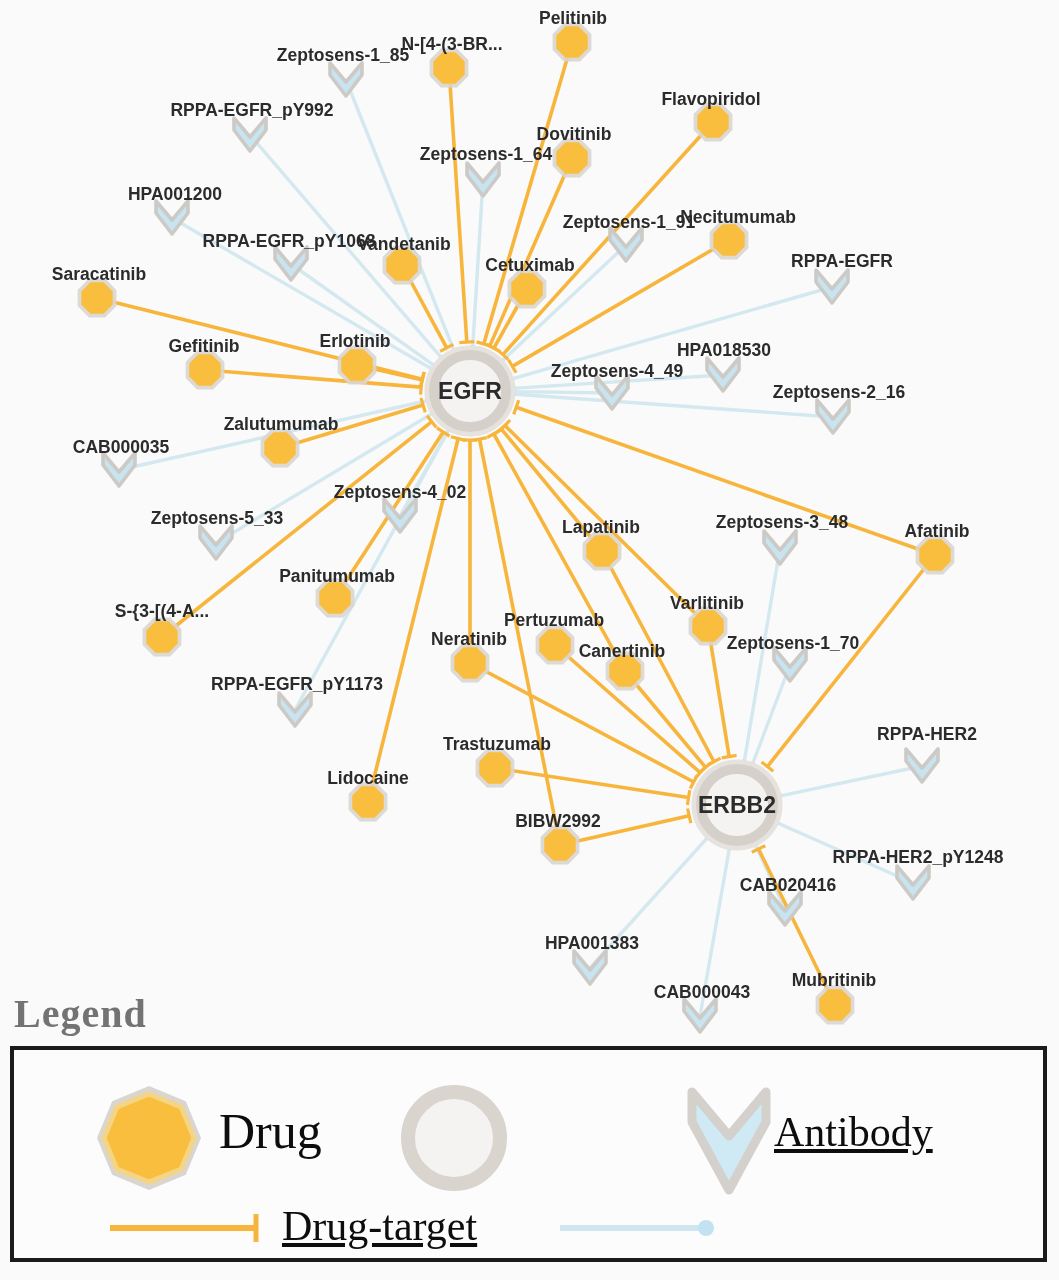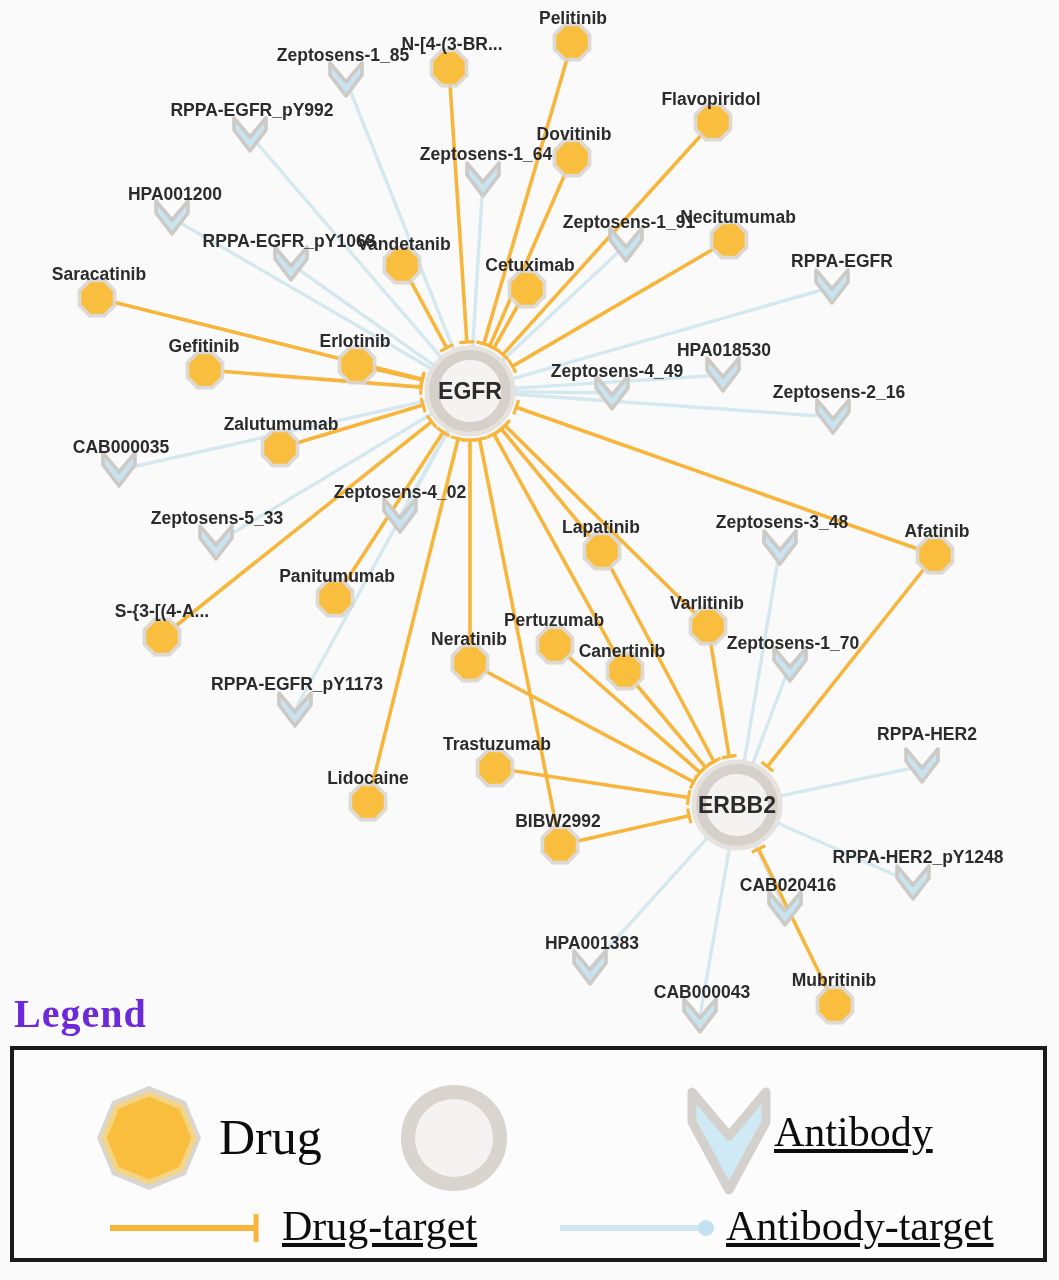--- a/index.html
+++ b/index.html
@@ -4,21 +4,21 @@
 <style>
   html,body{margin:0;padding:0;}
   body{
     width:1059px;height:1280px;position:relative;overflow:hidden;
     background:#fafafa;font-family:"Liberation Sans",sans-serif;
   }
   #graph{position:absolute;left:0;top:0;}
   .legend-title{
     position:absolute;left:14px;top:990px;
     font-family:"Liberation Serif",serif;font-weight:bold;
-    font-size:40px;color:#6d28d9;letter-spacing:1px;
+    font-size:40px;color:#737373;letter-spacing:1px;
   }
   .legend-box{
     position:absolute;left:10px;top:1046px;width:1029px;height:208px;
     border:4px solid #1b1b1b;background:#fcfcfc;
   }
   .legend-box .sym{position:absolute;}
   .legend-label{
     position:absolute;font-family:"Liberation Serif",serif;color:#0d0d0d;
     white-space:nowrap;
   }
@@ -257,35 +257,34 @@
     </svg></div>
 
 <div class="legend-title">Legend</div>
 
 <div class="legend-box">
 
   <svg class="sym" style="left:75px;top:28px" width="120" height="120" viewBox="0 0 120 120">
     <polygon points="60,8 96.8,23.2 112,60 96.8,96.8 60,112 23.2,96.8 8,60 23.2,23.2" fill="#d9d5d0"></polygon>
     <polygon points="60,16 92.1,28.9 105,60 92.1,91.1 60,104 27.9,91.1 15,60 27.9,28.9" fill="#f9be3e" stroke="#f4d586" stroke-width="5"></polygon>
   </svg>
-  <div class="legend-label lbl-big" style="left:205px;top:58px">Drug</div>
+  <div class="legend-label lbl-big" style="left:205px;top:52px">Drug</div>
 
   <svg class="sym" style="left:385px;top:33px" width="110" height="110" viewBox="0 0 110 110">
     <circle cx="55" cy="55" r="46" fill="#f5f3f1" stroke="#d9d4ce" stroke-width="14"></circle>
   </svg>
 
   <svg class="sym" style="left:660px;top:28px" width="110" height="125" viewBox="0 0 110 125">
     <path d="M 18,14 L 55,58 L 92,14 L 92,44 L 55,112 L 18,44 Z" fill="#cfeaf4" stroke="#d4d1cd" stroke-width="9" stroke-linejoin="round"></path>
   </svg>
   <div class="legend-label lbl-mid" style="left:760px;top:58px">Antibody</div>
 
   <svg class="sym" style="left:90px;top:160px" width="170" height="36" viewBox="0 0 170 36">
     <line x1="6" y1="18" x2="152" y2="18" stroke="#f7b53c" stroke-width="6"></line>
     <line x1="152" y1="4" x2="152" y2="32" stroke="#f7b53c" stroke-width="5"></line>
   </svg>
   <div class="legend-label lbl-mid" style="left:268px;top:152px">Drug-target</div>
 
   <svg class="sym" style="left:540px;top:160px" width="170" height="36" viewBox="0 0 170 36">
     <line x1="6" y1="18" x2="150" y2="18" stroke="#cfe6f0" stroke-width="6"></line>
     <circle cx="152" cy="18" r="8" fill="#c3e2ef"></circle>
   </svg>
-  <div class="legend-label lbl-mid" style="left:712px;top:152px">Antibody-target</div>
 </div>
 
 </body></html>

